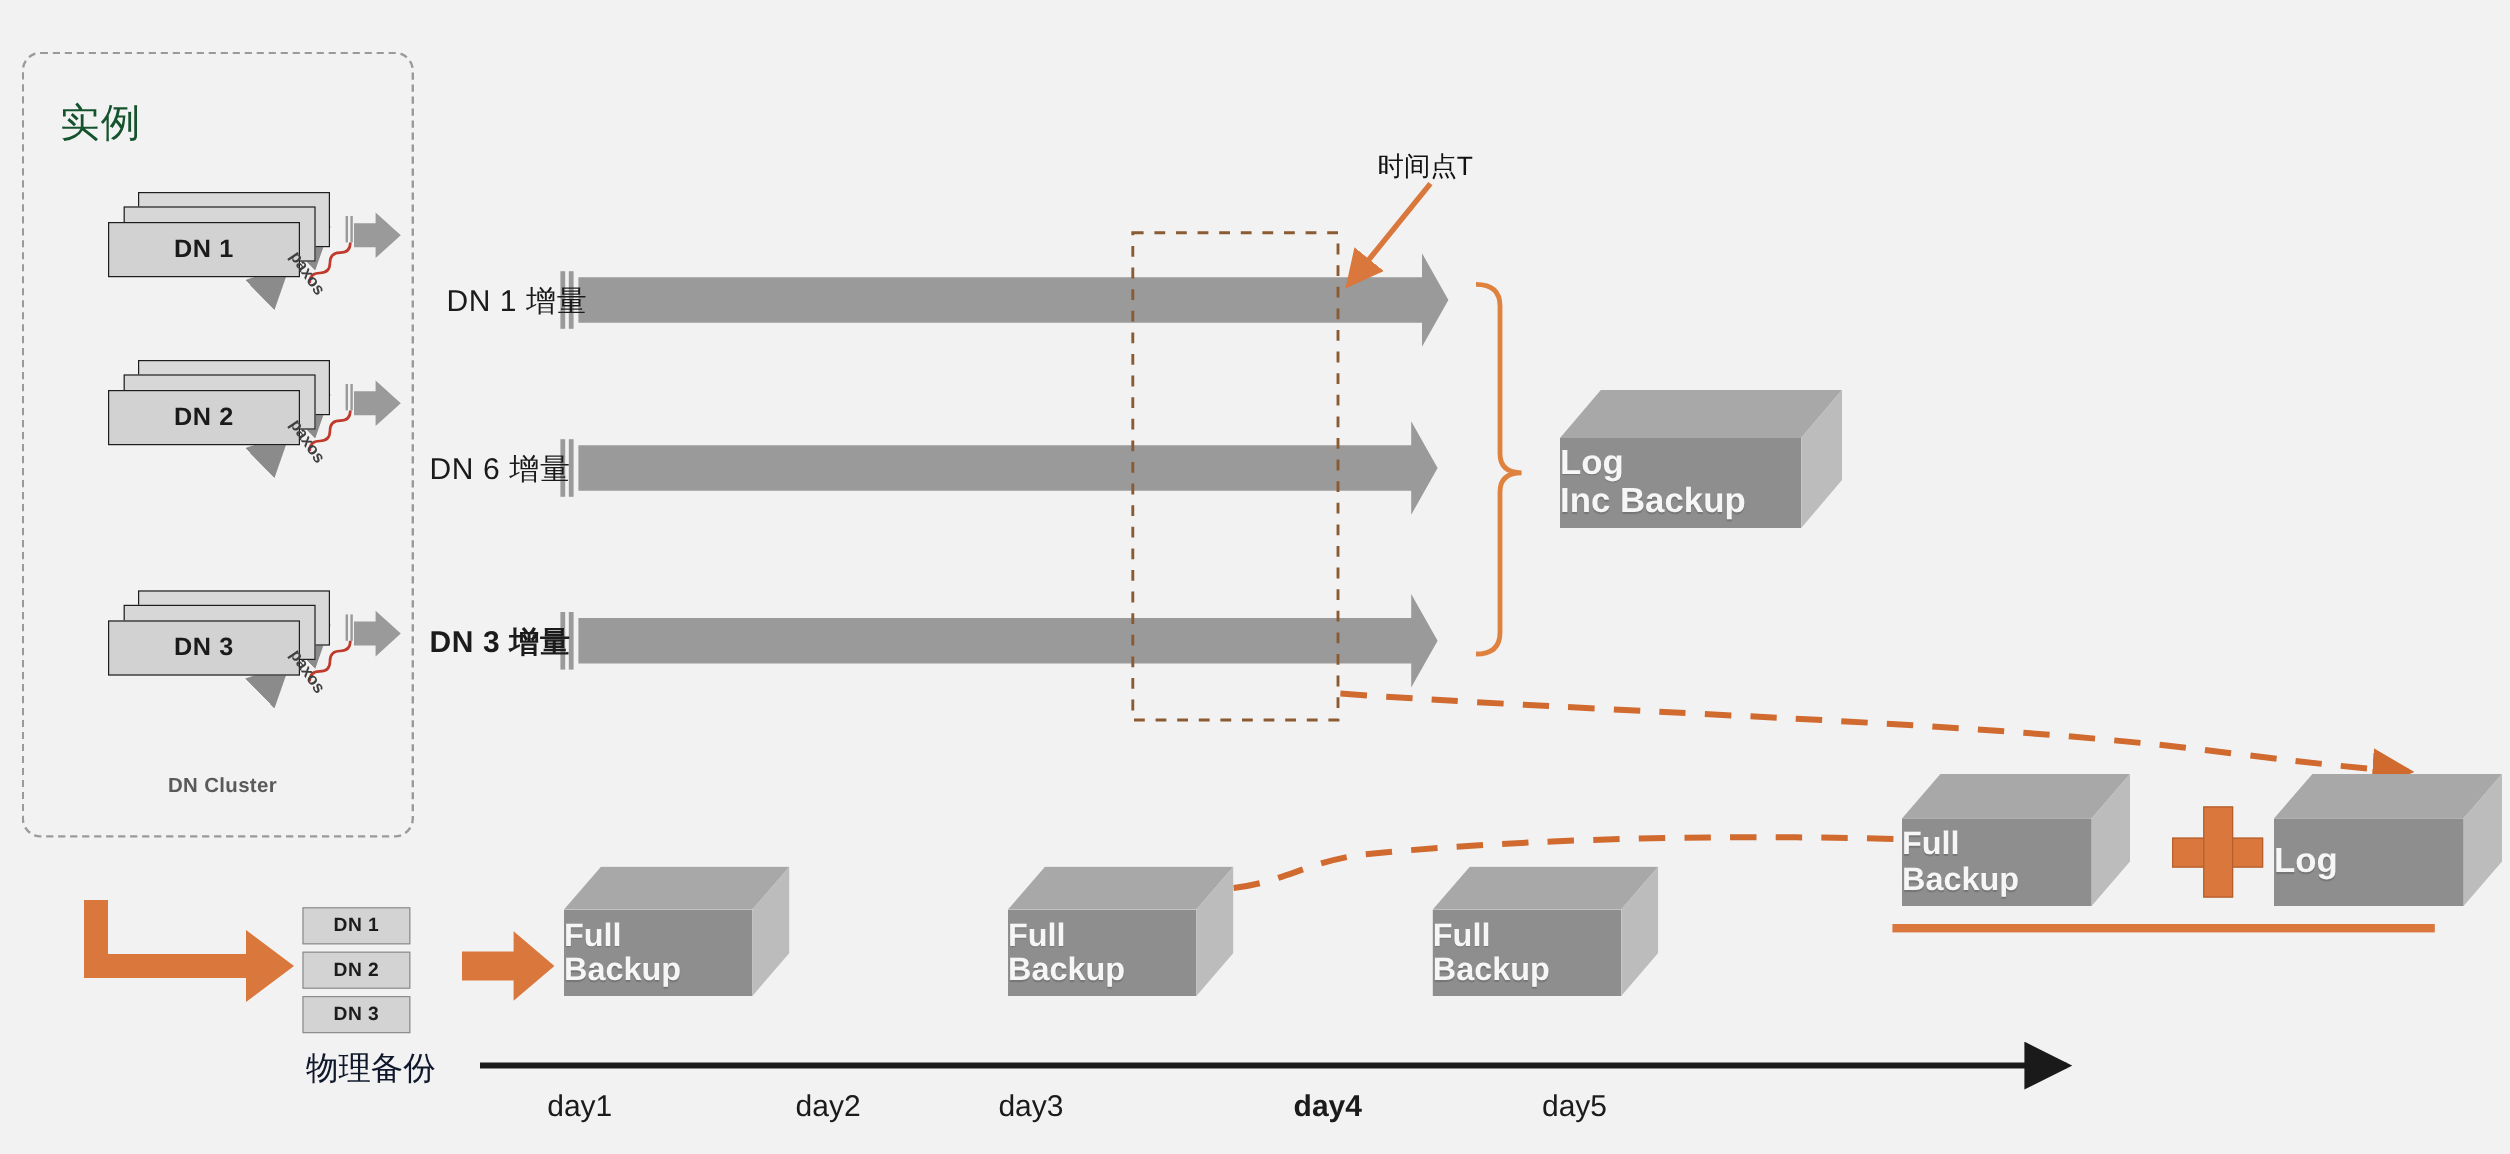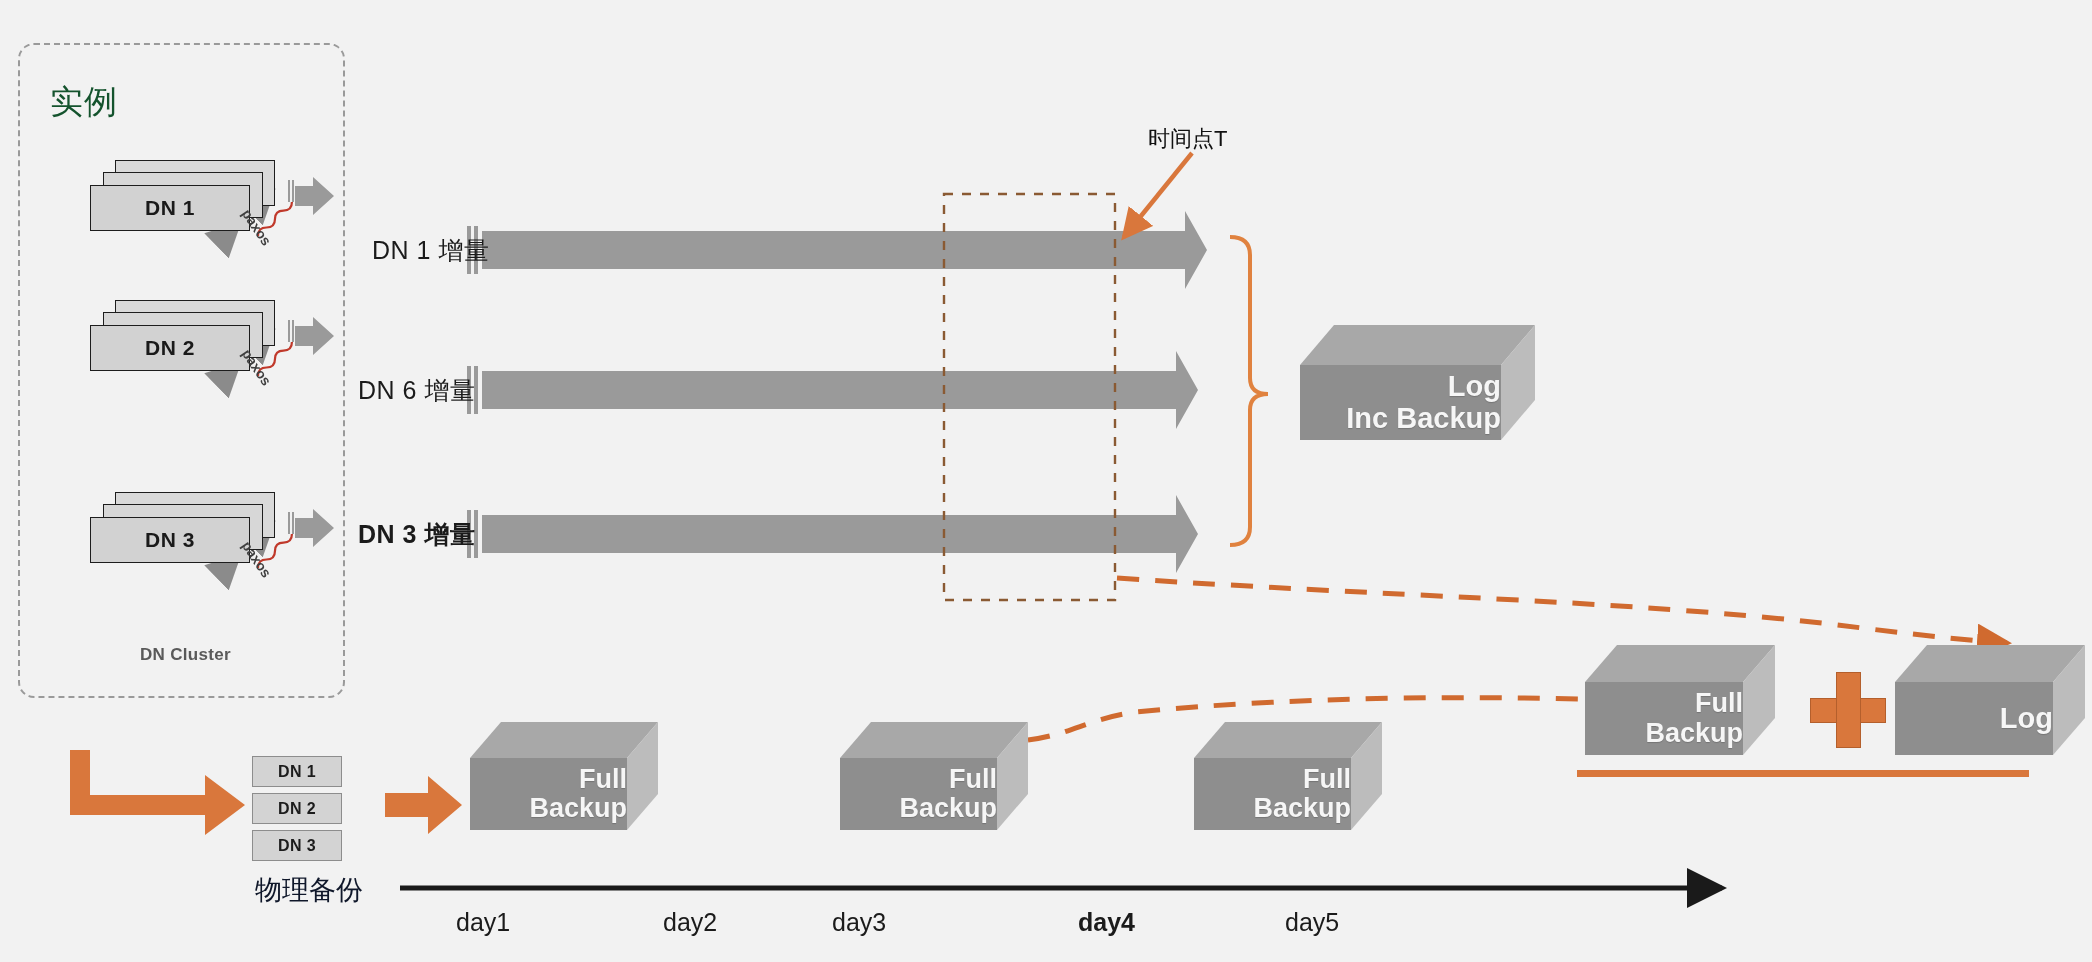--- a/index.html
+++ b/index.html
@@ -50,21 +50,21 @@
   
   .inc-label{
     position:absolute;font-size:25px;color:#1b1b1b;white-space:nowrap;
     letter-spacing:.5px;
   }
 
   
   .box3d{position:absolute;}
   .box3d .front{
     position:absolute;left:0;background:#8e8e8e;
-    display:flex;flex-direction:column;align-items:flex-end;justify-content:center;
+    display:flex;flex-direction:column;align-items:flex-start;justify-content:center;
     color:#f6f6f6;font-weight:bold;line-height:1.08;text-align:center;
     text-shadow:0 1px 1px rgba(0,0,0,.18);
   }
   .box3d .topface{position:absolute;background:#a8a8a8;}
   .box3d .sideface{position:absolute;background:#bcbcbc;}
 
   
   .dn-chip{
     position:absolute;width:90px;height:31px;background:#d3d3d3;
     border:1.3px solid #8d8d8d;box-sizing:border-box;

